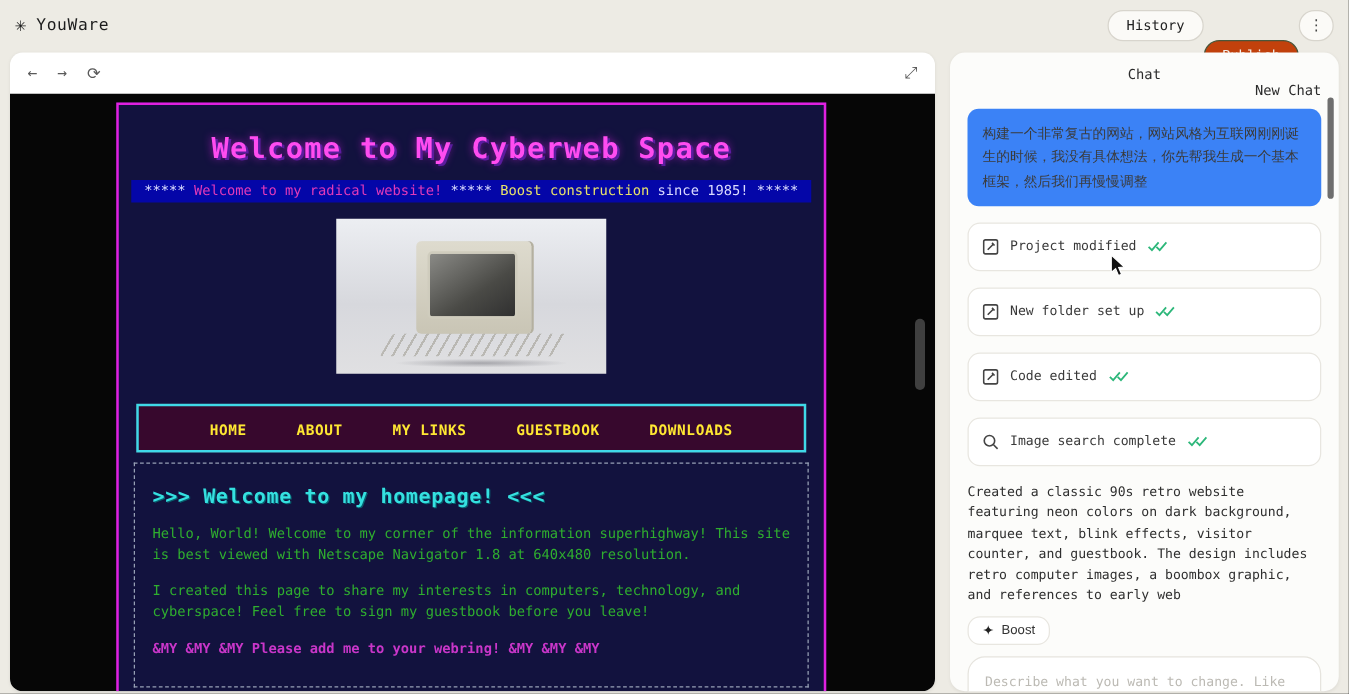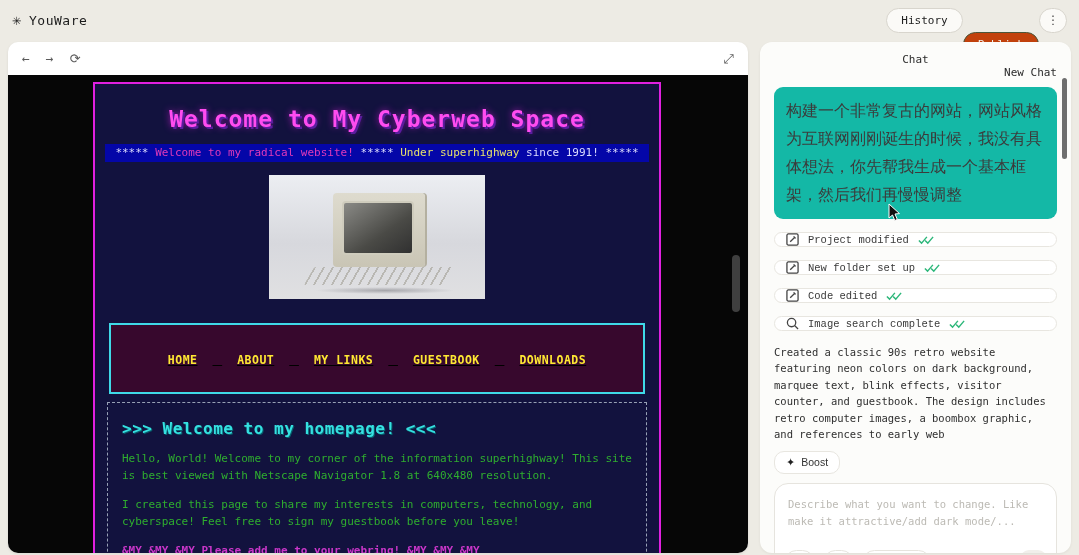--- a/index.html
+++ b/index.html
@@ -46,21 +46,21 @@
             background:linear-gradient(145deg,#8a8a86, #4a4a46 60%, #303030);
             border-radius:4px; border:2px solid #cfccbd; }
   .kbd { position:absolute; left:40px; top:92px; width:142px; height:18px;
          background:linear-gradient(#e3dfd2,#c6c2b1); transform:skewX(-30deg);
          background-image:repeating-linear-gradient(90deg, rgba(120,115,95,.35) 0 2px, transparent 2px 9px);
          border-radius:2px; }
   .photo-shadow { position:absolute; left:46px; top:112px; width:140px; height:7px;
                   background:radial-gradient(ellipse at center, rgba(60,60,70,.35), transparent 70%); }
 
   .site-nav { margin:24px 14px 0; border:2px solid #3fd9e8; background:#37082d;
-              padding:24px 0; text-align:center;text-decoration:underline; }
+              padding:8px 0; text-align:center; }
   .site-nav a { color:#ffe833; font-size:11.5px; font-weight:bold; text-decoration:none;
                 margin:0 15px; letter-spacing:.5px; cursor:pointer; }
 
   .welcome-box { margin:8px 12px 0; border:1px dashed #97a0b5; padding:16px 14px 24px; }
   .welcome-heading { color:#35e0e0; font-size:16px; font-weight:bold;
                      text-shadow:1px 1px 0 #075f6d; letter-spacing:.5px; }
   .welcome-para { color:#2fae2f; font-size:11px; line-height:1.5; margin-top:13px; }
   .webring-line { color:#c936c9; font-size:11px; margin-top:14px;font-weight:bold; }
 
   .preview-scroll-thumb { position:absolute; right:8px; top:180px; width:8px; height:57px;
@@ -68,24 +68,24 @@
 
   
   .chat-panel { position:absolute; left:760px; top:42px; width:311px; height:511px;
                 background:#fcfcfa; border-radius:12px; overflow:hidden;
                 box-shadow:0 1px 3px rgba(0,0,0,.06); }
   .chat-header { display:flex; align-items:center; padding:11px 14px 8px;flex-direction:column; }
   .chat-title { font-size:11px; color:#2b2b2b; }
   .new-chat { margin-left:auto; font-size:11px; color:#2b2b2b; cursor:pointer; }
 
   .chat-body { padding:0 14px; }
-  .user-bubble { background:#14b8a6; border-radius:9px; padding:10px 12px; font-size:16px;
+  .user-bubble { background:#3b82f6; border-radius:9px; padding:10px 12px; font-size:11px;
                  line-height:1.75; color:#3b3b3b; }
   .status-pill { margin-top:13px; border:1px solid #e8e6e0; background:#fff; border-radius:10px;
-                 height:15px; display:flex; align-items:center; gap:9px; padding:0 11px;font-family:Liberation Mono, monospace; }
+                 height:39px; display:flex; align-items:center; gap:9px; padding:0 11px; }
   .status-pill .s-icon { width:13px; height:13px; color:#444; flex:0 0 auto; }
   .status-pill .s-label { font-size:10.5px; color:#3a3a3a; }
   .s-check { width:16px; height:10px; }
 
   .summary { margin-top:13px; font-size:10.5px; color:#2f2f2f; line-height:1.57; }
   .boost-btn { margin-top:8px; display:inline-flex; align-items:center; gap:6px;
                border:1px solid #e8e6e0; background:#fff; border-radius:10px; padding:4px 11px;
                font-size:10.5px; color:#333; cursor:pointer; }
   .boost-icon { font-size:11px; color:#222; }
 
@@ -126,21 +126,21 @@
   <div class="preview-toolbar">
     <span class="tb-icon">←</span>
     <span class="tb-icon">→</span>
     <span class="tb-icon">⟳</span>
     <span class="tb-spacer"></span>
     <span class="tb-icon">⤢</span>
   </div>
   <div class="viewport">
     <div class="site">
       <div class="site-title">Welcome to My Cyberweb Space</div>
-      <div class="marquee"><span class="seg-white">***** </span><span class="seg-pink">Welcome to my radical website!</span><span class="seg-white"> ***** </span><span class="seg-yellow">Under superhighway</span><span class="seg-white"> since 1991! *****</span></div>
+      <div class="marquee"><span class="seg-white">***** </span><span class="seg-pink">Welcome to my radical website!</span><span class="seg-white"> ***** </span><span class="seg-yellow">Boost construction</span><span class="seg-white"> since 1985! *****</span></div>
 
       <div class="photo">
         <div class="monitor">
           <div class="screen"></div>
         </div>
         <div class="kbd"></div>
         <div class="photo-shadow"></div>
       </div>
 
       <div class="site-nav">

